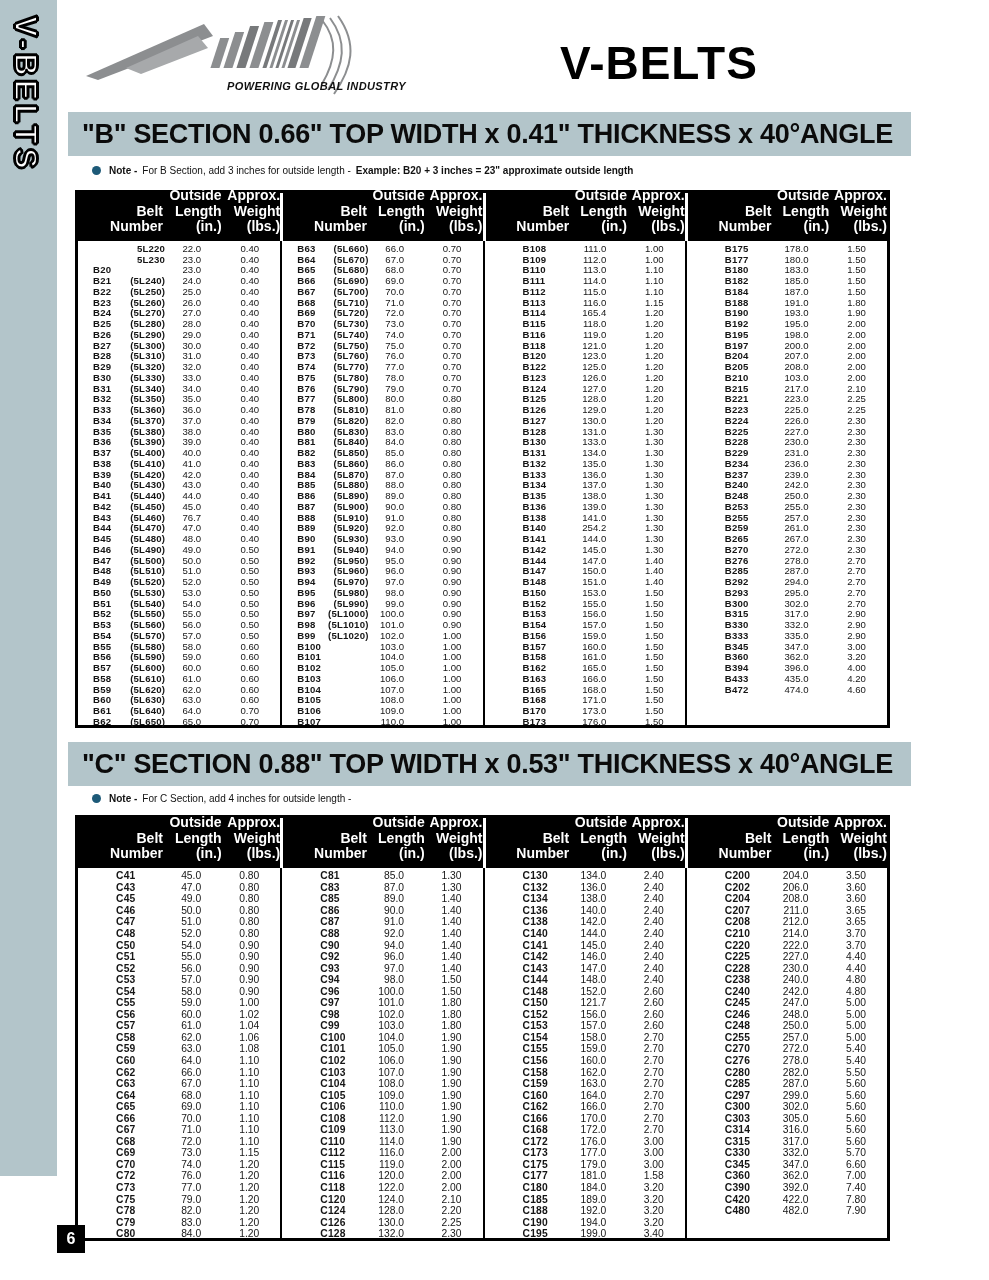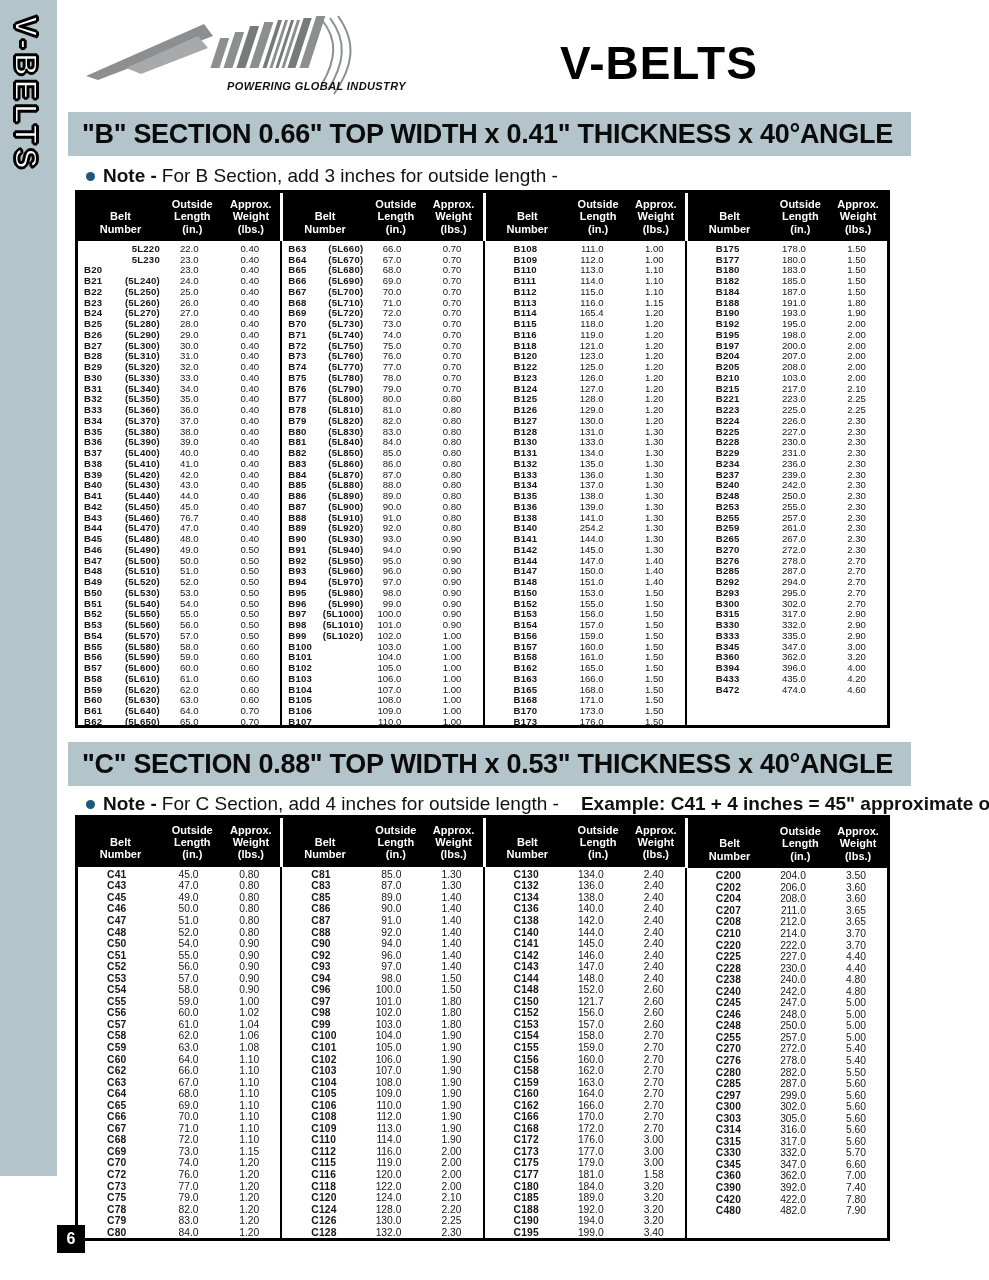--- a/index.html
+++ b/index.html
@@ -19,37 +19,37 @@
   .big-title{position:absolute;left:560px;top:36px;width:360px;font-size:46px;font-weight:900;
     letter-spacing:1px;color:#000;white-space:nowrap;}
 
   
   .band{position:absolute;left:68px;width:843px;height:44px;background:#b3c5ca;
     display:flex;align-items:center;padding-left:14px;box-sizing:border-box;}
   .band span{font-size:27px;font-weight:800;letter-spacing:-.3px;color:#0b0b0b;white-space:nowrap;}
   .band-b{top:112px;} .band-c{top:742px;}
 
   
-  .note{position:absolute;left:86px;display:flex;align-items:center;font-size:19px;color:#111;white-space:nowrap;}
+  .note{position:absolute;left:92px;display:flex;align-items:center;font-size:10px;color:#111;white-space:nowrap;}
   .note-b{top:165px;} .note-c{top:793px;}
   .bullet{width:9px;height:9px;border-radius:50%;background:#1d5a78;margin-right:8px;flex:0 0 auto;}
-  .note b{margin-right:5px;} .note .mid{margin-right:22px;}
+  .note b{margin-right:5px;} .note .mid{margin-right:5px;}
 
   
   .belt-table{position:absolute;left:75px;width:815px;border:3px solid #000;background:#fff;
     display:flex;box-sizing:border-box;}
   .tbl-b{top:190px;height:538px;} .tbl-c{top:815px;height:426px;}
   .group{flex:1 1 0;min-width:0;display:flex;flex-direction:column;}
   .ghead{background:#000;color:#fff;display:flex;align-items:flex-end;box-sizing:border-box;
     padding:5px 0 6px 0;}
   .tbl-b .ghead{height:48px;} .tbl-c .ghead{height:50px;}
   .group + .group .ghead{border-left:3px solid #fff;}
   .group + .group .gbody{border-left:2.5px solid #000;}
-  .gbody{flex:1;padding-top:2px;box-sizing:border-box;}
-  .hcol{text-align:center;font-weight:bold;font-size:11px;line-height:1.12;}
+  .gbody{flex:1;padding-top:2px;box-sizing:border-box;padding-left:9px;}
+  .hcol{text-align:right;font-weight:bold;font-size:14px;line-height:1.12;}
   .hcol0{width:42%;} .hcol1{width:29%;} .hcol2{width:29%;}
   .row{display:flex;align-items:center;color:#151515;}
   .tbl-b .row{height:10.76px;font-size:9.6px;}
   .tbl-c .row{height:11.56px;font-size:10.3px;}
   .cell{box-sizing:border-box;}
   .belt{width:42%;display:flex;justify-content:space-between;font-weight:bold;
     padding-left:6px;padding-right:3px;letter-spacing:.2px;}
   .noparen .belt{padding-left:29px;}
   .len{width:29%;text-align:right;padding-right:23px;}
   .wt{width:29%;text-align:right;padding-right:21px;}
@@ -94,20 +94,21 @@
 
   <div class="big-title">V-BELTS</div>
 
   <div class="band band-b">
     <span>"B" SECTION 0.66" TOP WIDTH x 0.41" THICKNESS x 40°ANGLE</span>
   </div>
   <div class="note note-b">
     <span class="bullet"></span>
     <b>Note -</b>
     <span class="mid">For B Section, add 3 inches for outside length -</span>
+    <b>Example: B20 + 3 inches = 23" approximate outside length</b>
   </div>
   <div class="belt-table tbl-b">
       <div class="group">
         <div class="ghead">
           <div class="hcol hcol0">
             <div>Belt</div>
             <div>Number</div>
           </div>
           <div class="hcol hcol1">
             <div>Outside</div>
@@ -1601,21 +1602,20 @@
       </div>
     </div>
 
   <div class="band band-c">
     <span>"C" SECTION 0.88" TOP WIDTH x 0.53" THICKNESS x 40°ANGLE</span>
   </div>
   <div class="note note-c">
     <span class="bullet"></span>
     <b>Note -</b>
     <span class="mid">For C Section, add 4 inches for outside length -</span>
-    <b>Example: C41 + 4 inches = 45" approximate outside length</b>
   </div>
   <div class="belt-table tbl-c">
       <div class="group noparen">
         <div class="ghead">
           <div class="hcol hcol0">
             <div>Belt</div>
             <div>Number</div>
           </div>
           <div class="hcol hcol1">
             <div>Outside</div>

